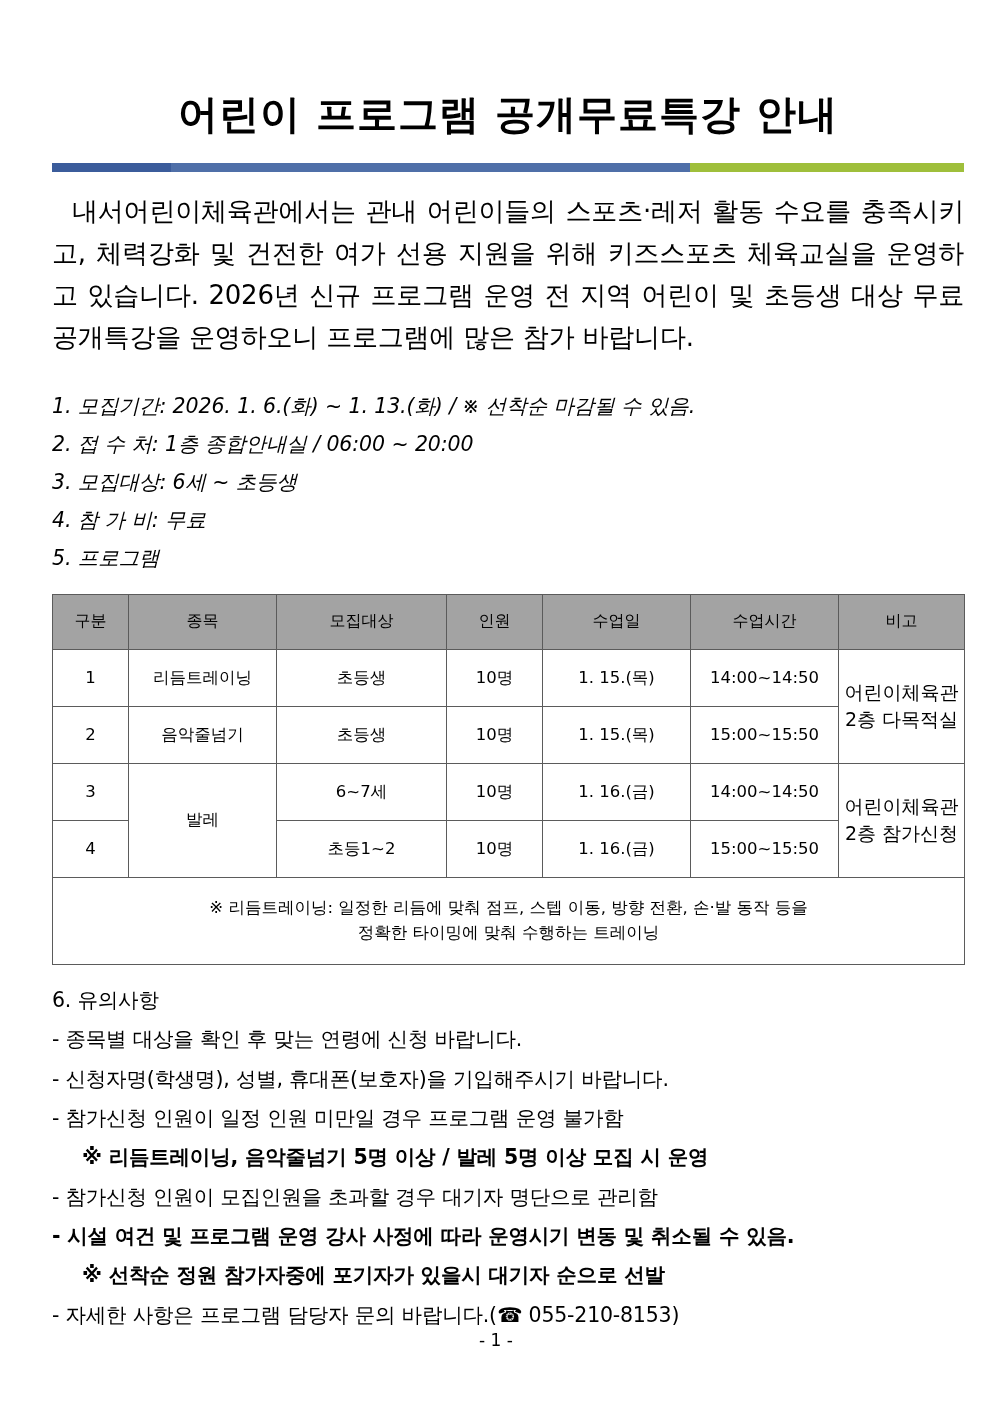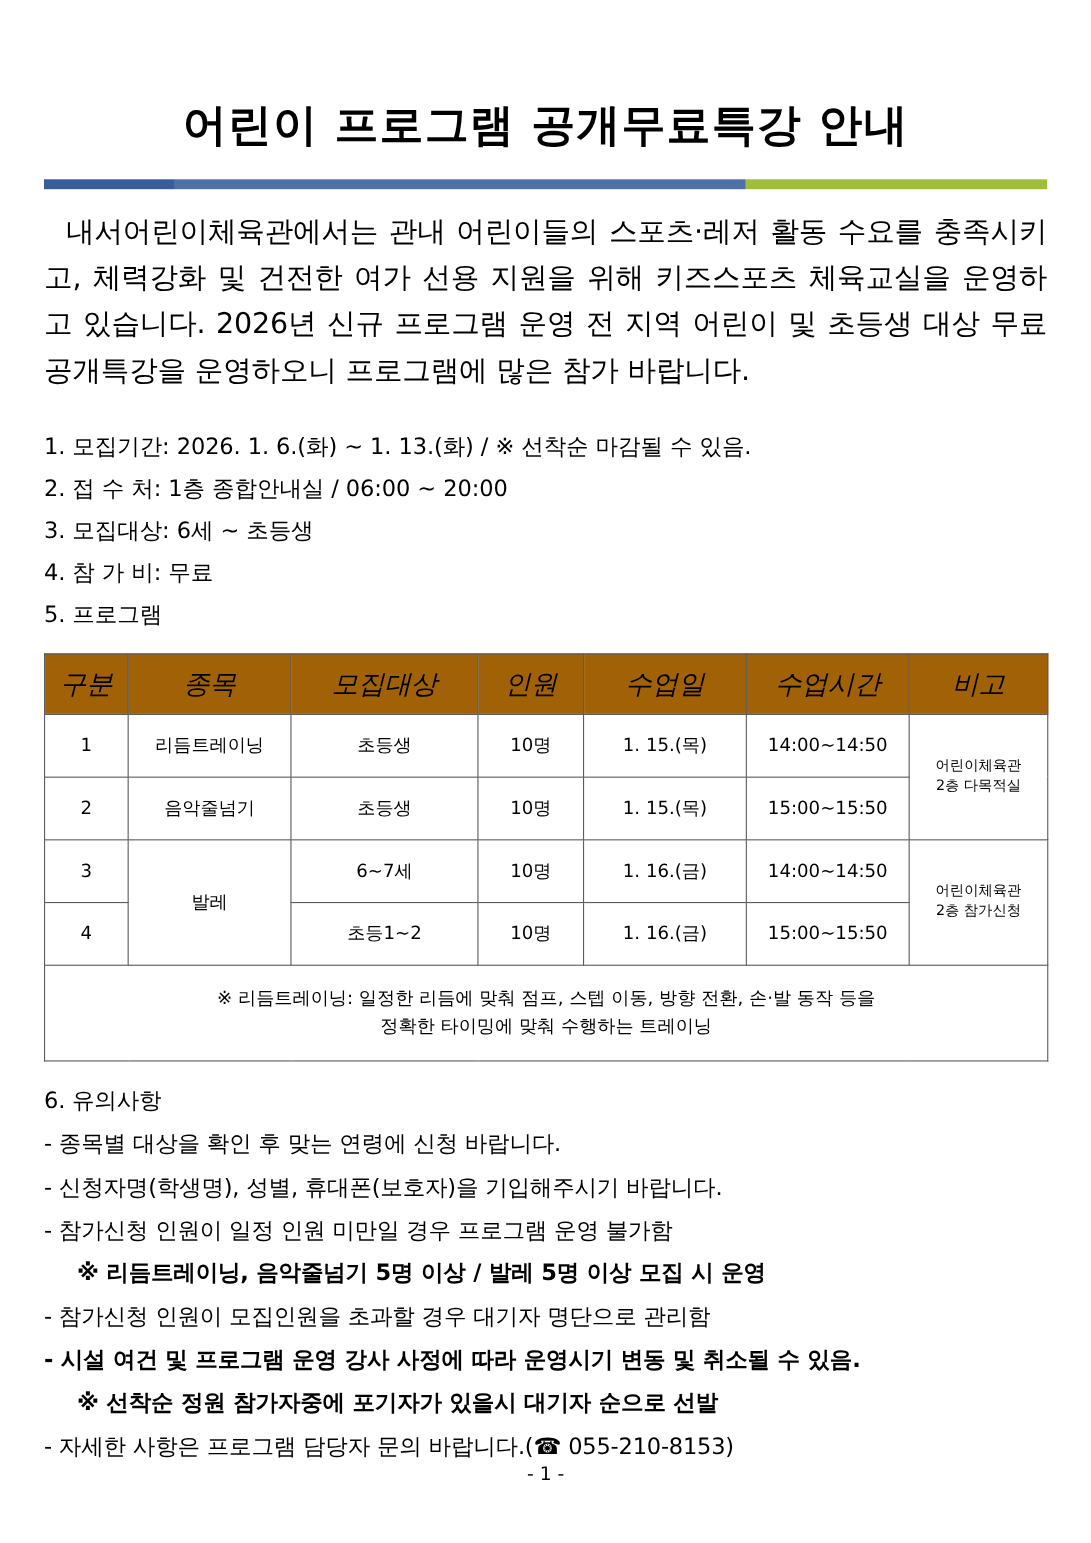--- a/index.html
+++ b/index.html
@@ -17,21 +17,21 @@
   }
   .page {
     position: relative;
     width: 992px;
     height: 1403px;
     padding: 0;
     box-sizing: border-box;
   }
   .inner {
     position: absolute;
-    left: 40px;
+    left: 52px;
     top: 0;
     width: 912px;
   }
 
   
   .title {
     text-align: center;
     font-size: 40px;
     font-weight: bold;
     letter-spacing: 1px;
@@ -62,47 +62,47 @@
     letter-spacing: -0.2px;
   }
   .intro .indent { padding-left: 20px; }
 
   
   .items {
     margin-top: 30px;
     font-size: 20.5px;
     line-height: 1.85;
     letter-spacing: -0.1px;
+    font-style: italic;
   }
   .items div { white-space: nowrap; }
 
   
   table.prog {
     margin-top: 16px;
     border-collapse: collapse;
     width: 912px;
     table-layout: fixed;
     font-size: 16.5px;
   }
   table.prog th, table.prog td {
     border: 1px solid #5b5b5b;
     text-align: center;
     vertical-align: middle;
     padding: 0;
     height: 56px;
     font-weight: normal;
   }
   table.prog thead th {
-    background: #a16207;
+    background: #a3a3a3;
     height: 54px;
-    font-size: 24px;
-    font-style: italic;
+    font-size: 16px;
   }
   td.cell-note {
-    font-size: 13px;
+    font-size: 19px;
     line-height: 1.45;
   }
   tr.footnote td {
     height: 74px;
     font-size: 16.5px;
     line-height: 1.5;
     padding: 6px 4px;
   }
 
   

